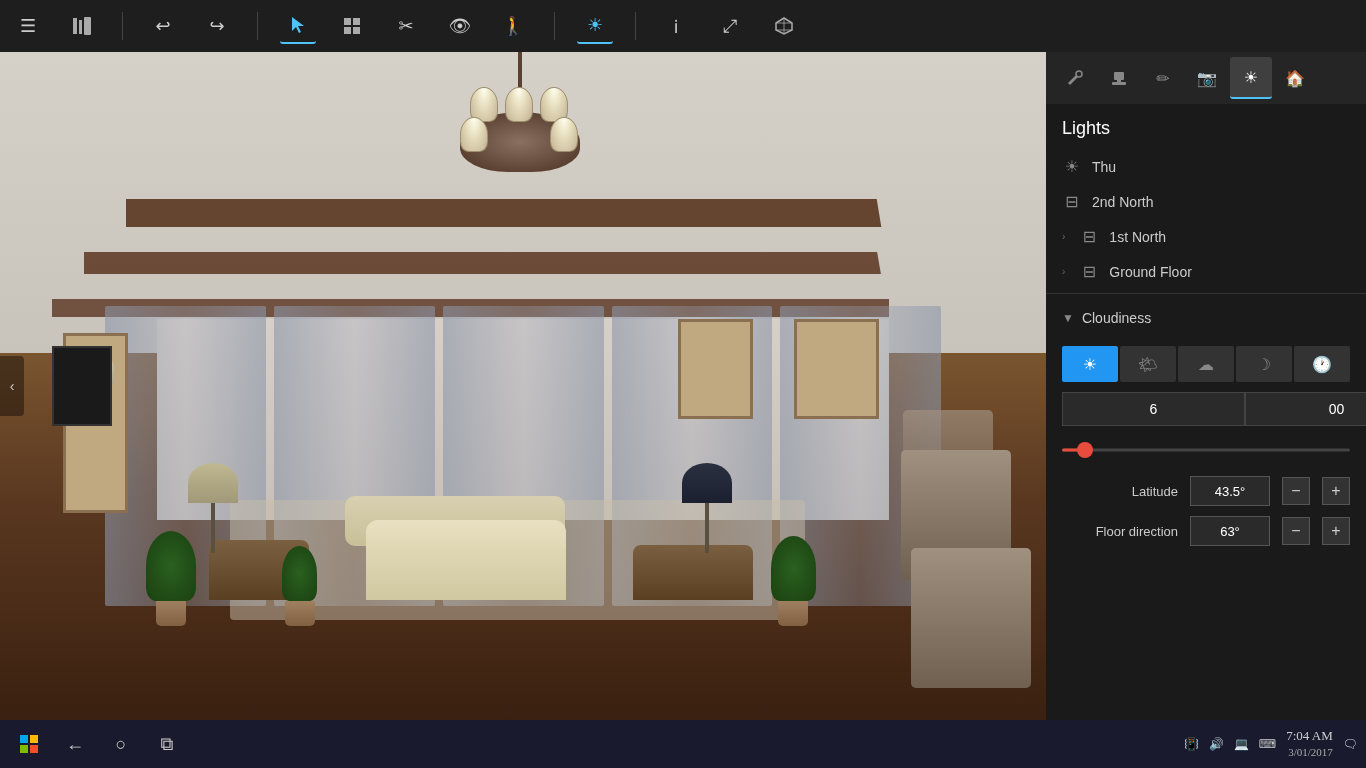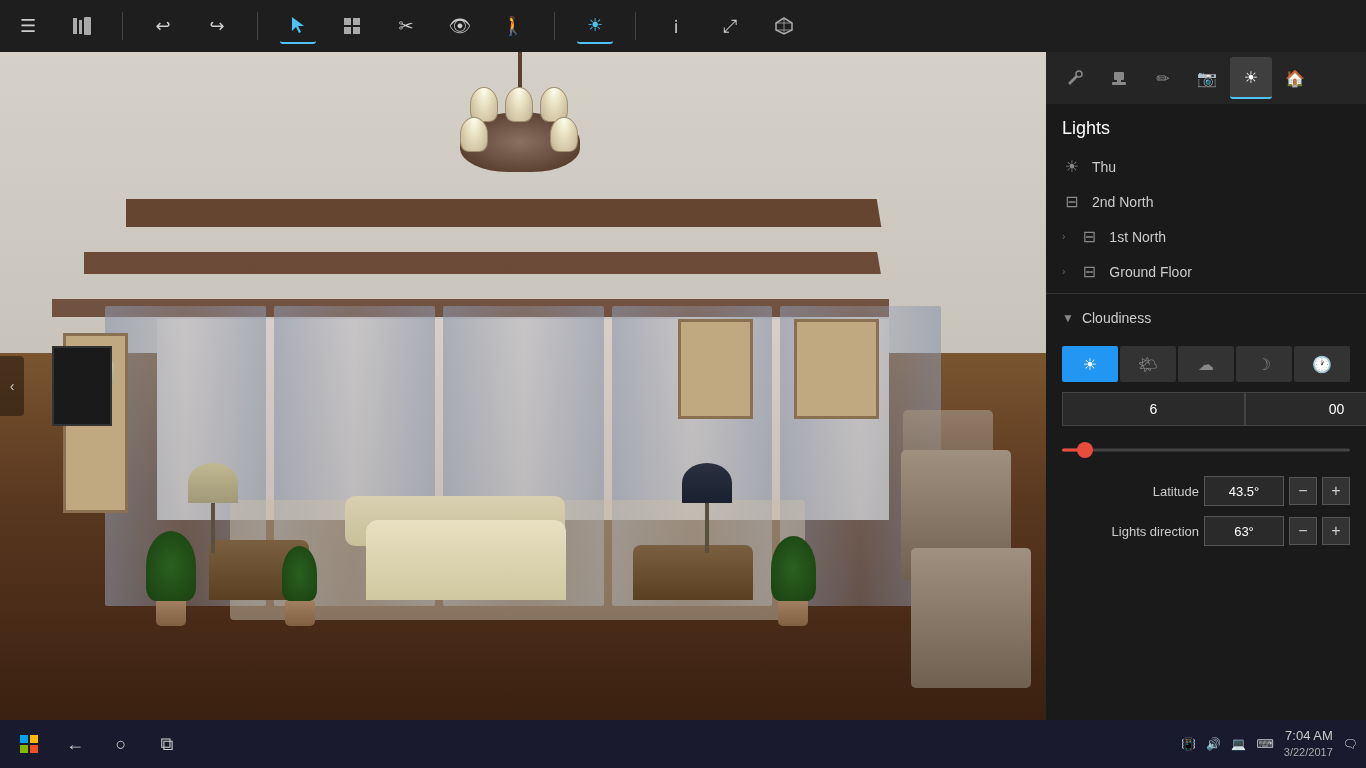--- a/index.html
+++ b/index.html
@@ -381,21 +381,21 @@
       border-radius: 50%;
       transform: translate(-50%, -50%);
       cursor: pointer;
     }
 
     
     .number-input-row {
       display: flex;
       align-items: center;
       margin-bottom: 10px;
-      gap: 5px;
+      gap: 12px;
     }
     .number-label {
       color: #ccc; font-size: 13px;
       flex: 1; text-align: right;
     }
     .number-input {
       width: 80px; height: 30px;
       background: #2a2a2a;
       border: 1px solid #555;
       color: #fff;
@@ -429,21 +429,21 @@
       display: flex; align-items: center; justify-content: center;
       color: #ccc; font-size: 18px;
       cursor: pointer;
       border-radius: 3px;
     }
     .taskbar-spacer { flex: 1; }
     .system-tray {
       display: flex; align-items: center; gap: 10px;
       color: #ccc; font-size: 12px;
     }
-    .clock-area { text-align: right; line-height: 1.3; }
+    .clock-area { text-align: right; line-height: 1.3; font-family: Liberation Serif, serif; }
     .clock-time { font-size: 13px; }
     .clock-date { font-size: 11px; color: #aaa; }
 
     
     .panel-sep {
       height: 1px;
       background: #333;
       margin: 4px 0;
     }
 
@@ -667,21 +667,21 @@
       </div>
 
       <div class="number-input-row">
         <span class="number-label">Latitude</span>
         <input class="number-input" type="text" value="43.5°" style="">
         <button class="num-btn">−</button>
         <button class="num-btn">+</button>
       </div>
 
       <div class="number-input-row">
-        <span class="number-label">Lights direction</span>
+        <span class="number-label">Floor direction</span>
         <input class="number-input" type="text" value="63°" style="">
         <button class="num-btn">−</button>
         <button class="num-btn">+</button>
       </div>
     </div>
   </div>
 </div>
 
 <div class="taskbar">
   <div class="taskbar-btn">
@@ -696,17 +696,17 @@
   <div class="taskbar-btn">○</div>
   <div class="taskbar-btn">⧉</div>
   <div class="taskbar-spacer"></div>
   <div class="system-tray">
     <span>📳</span>
     <span>🔊</span>
     <span>💻</span>
     <span>⌨</span>
     <div class="clock-area">
       <div class="clock-time">7:04 AM</div>
-      <div class="clock-date">3/22/2017</div>
+      <div class="clock-date">3/01/2017</div>
     </div>
     <span>🗨</span>
   </div>
 </div>
 
 </body></html>

